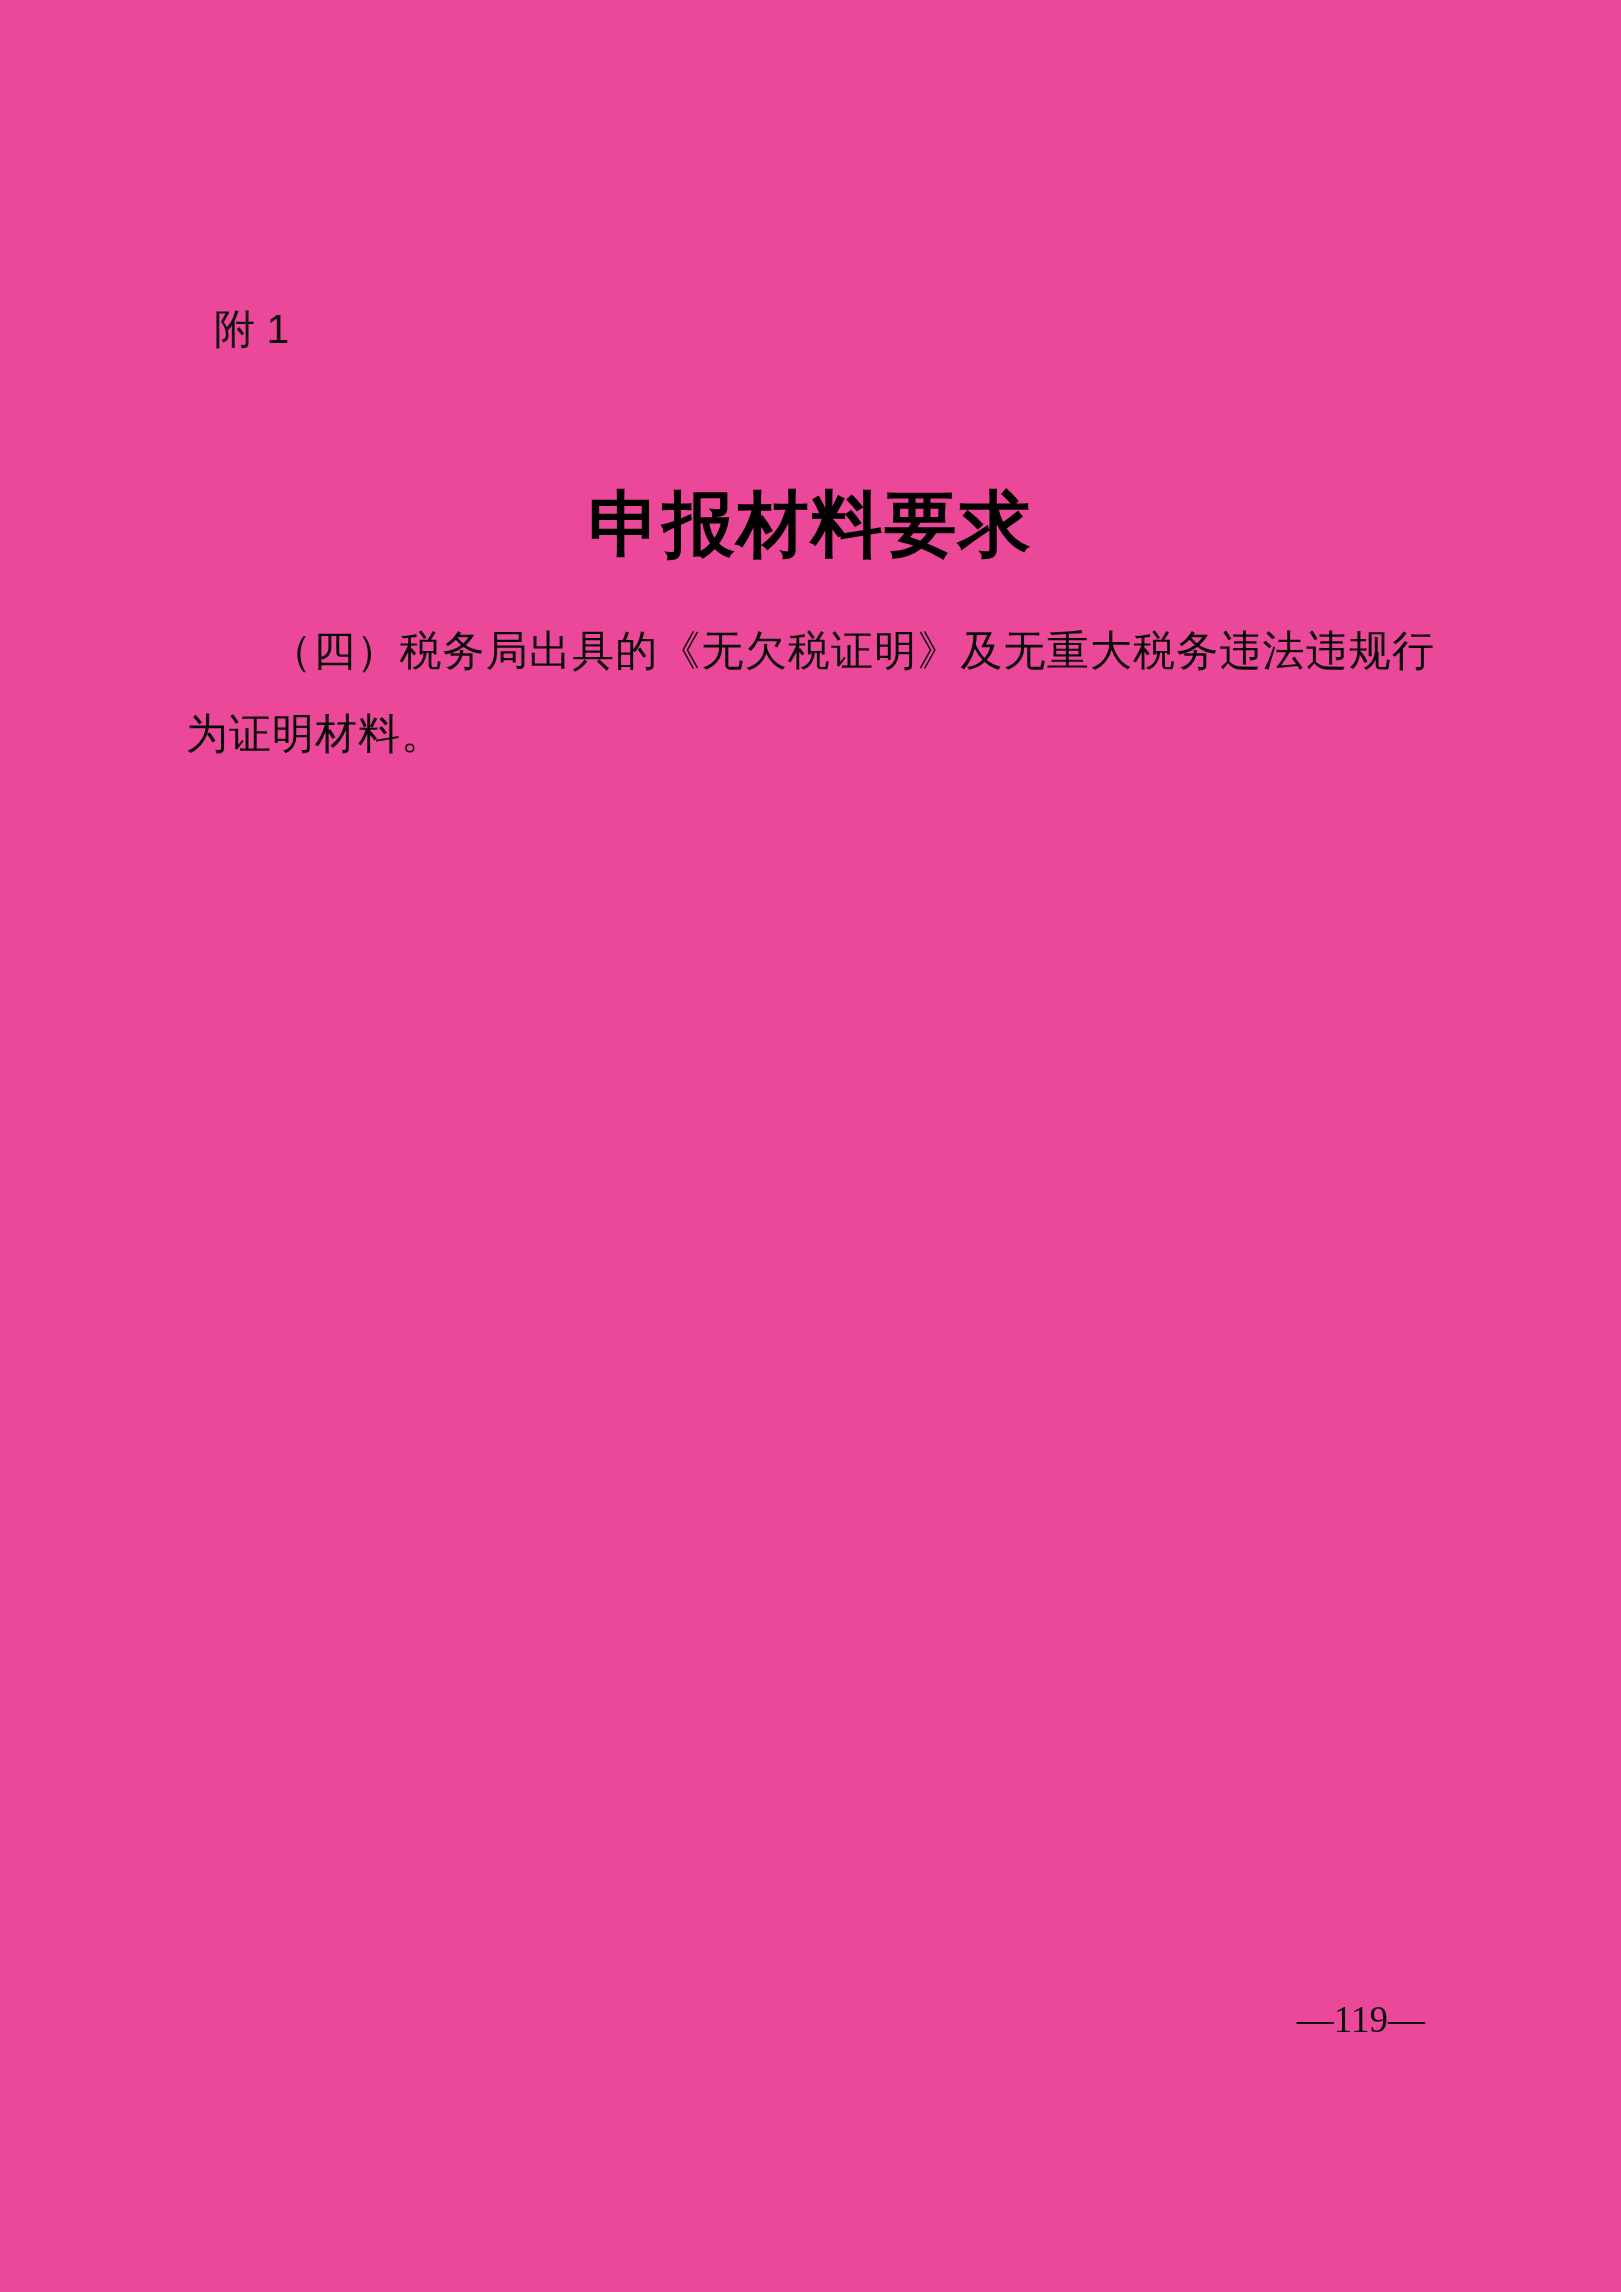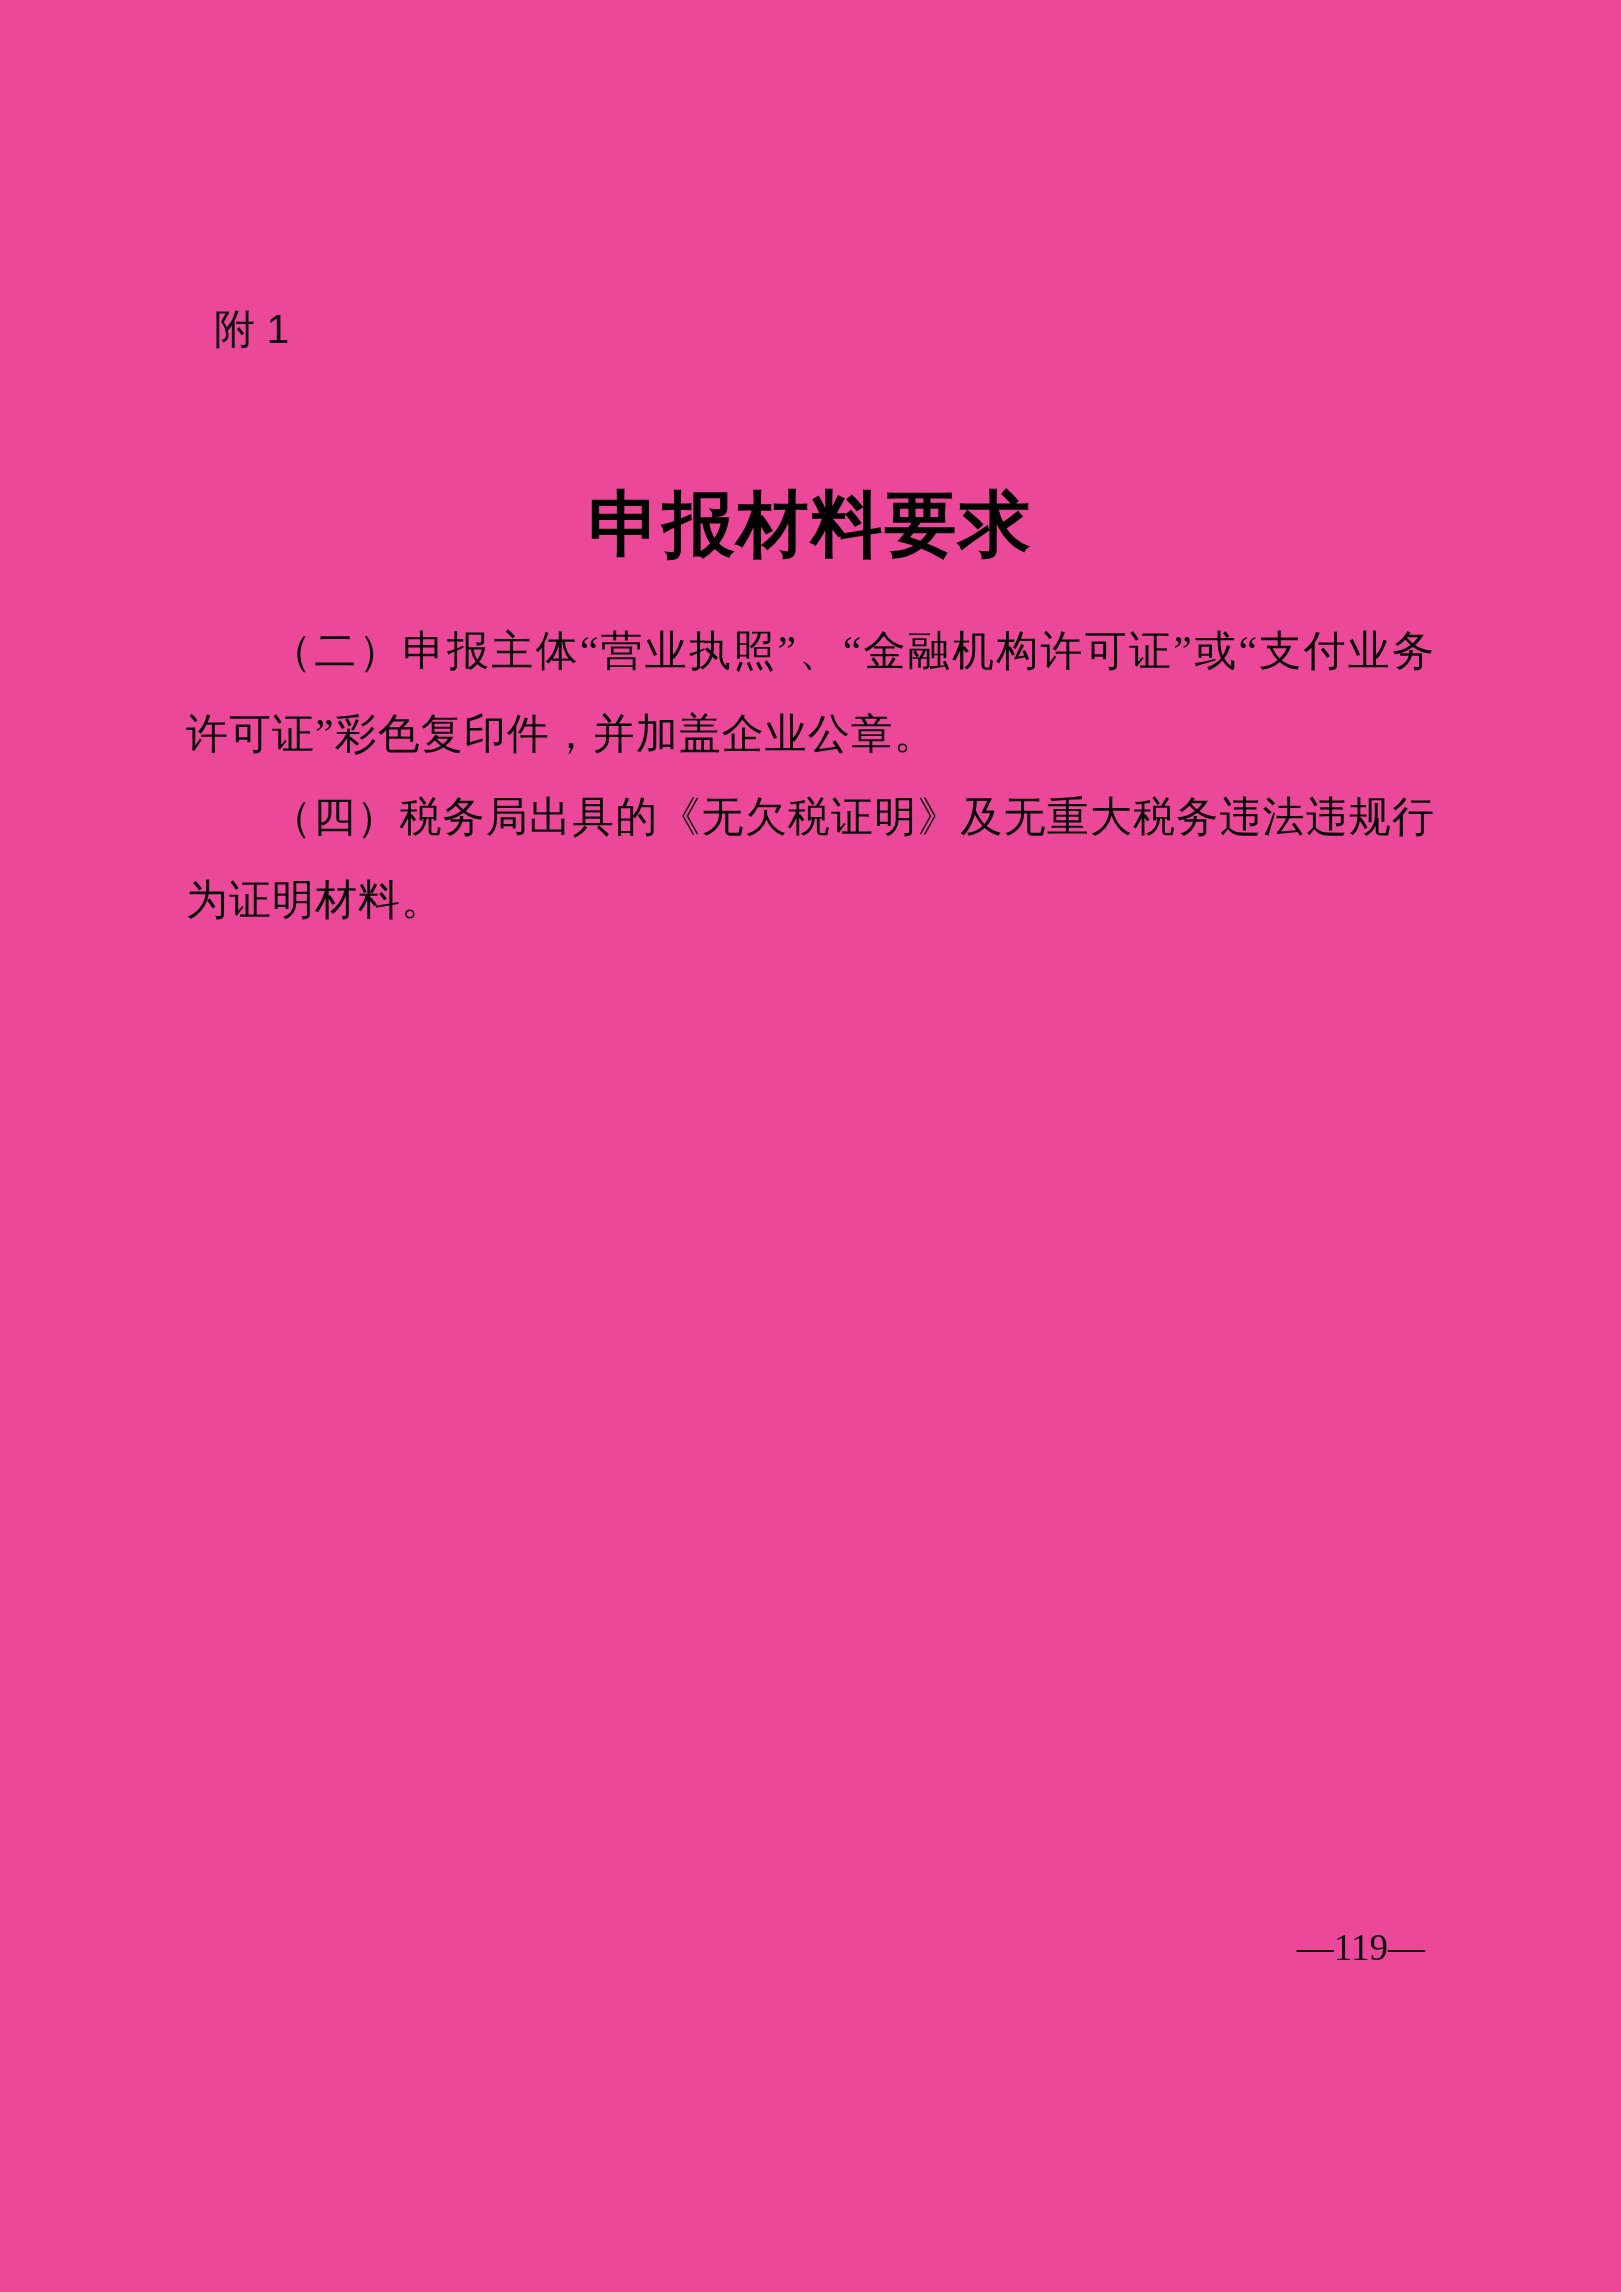--- a/index.html
+++ b/index.html
@@ -49,37 +49,36 @@
     font-size: 42px;
     line-height: 83px;
     text-align: justify;
     text-justify: inter-character;
     text-indent: 2em;
     letter-spacing: 1px;
     color: #0a0a0a;
   }
   .page-number {
     position: absolute;
-    top: 1926px;
+    top: 1998px;
     right: 196px;
     font-size: 37px;
     line-height: 43px;
     color: #111111;
   }
 </style>
 </head>
 <body>
 
 <div class="page">
 
   <div class="attachment-label">附 1</div>
 
   <h1 class="doc-title">申报材料要求</h1>
 
   <div class="body-text">
-    <p class="para">（二）申报主体“营业执照”、“金融机构许可证”或“支付业务许可证”彩色复印件，并加盖企业公章。</p>
     <p class="para">（四）税务局出具的《无欠税证明》及无重大税务违法违规行为证明材料。</p>
   </div>
 
   <div class="page-number">—119—</div>
 
 </div>
 
 
 </body></html>

